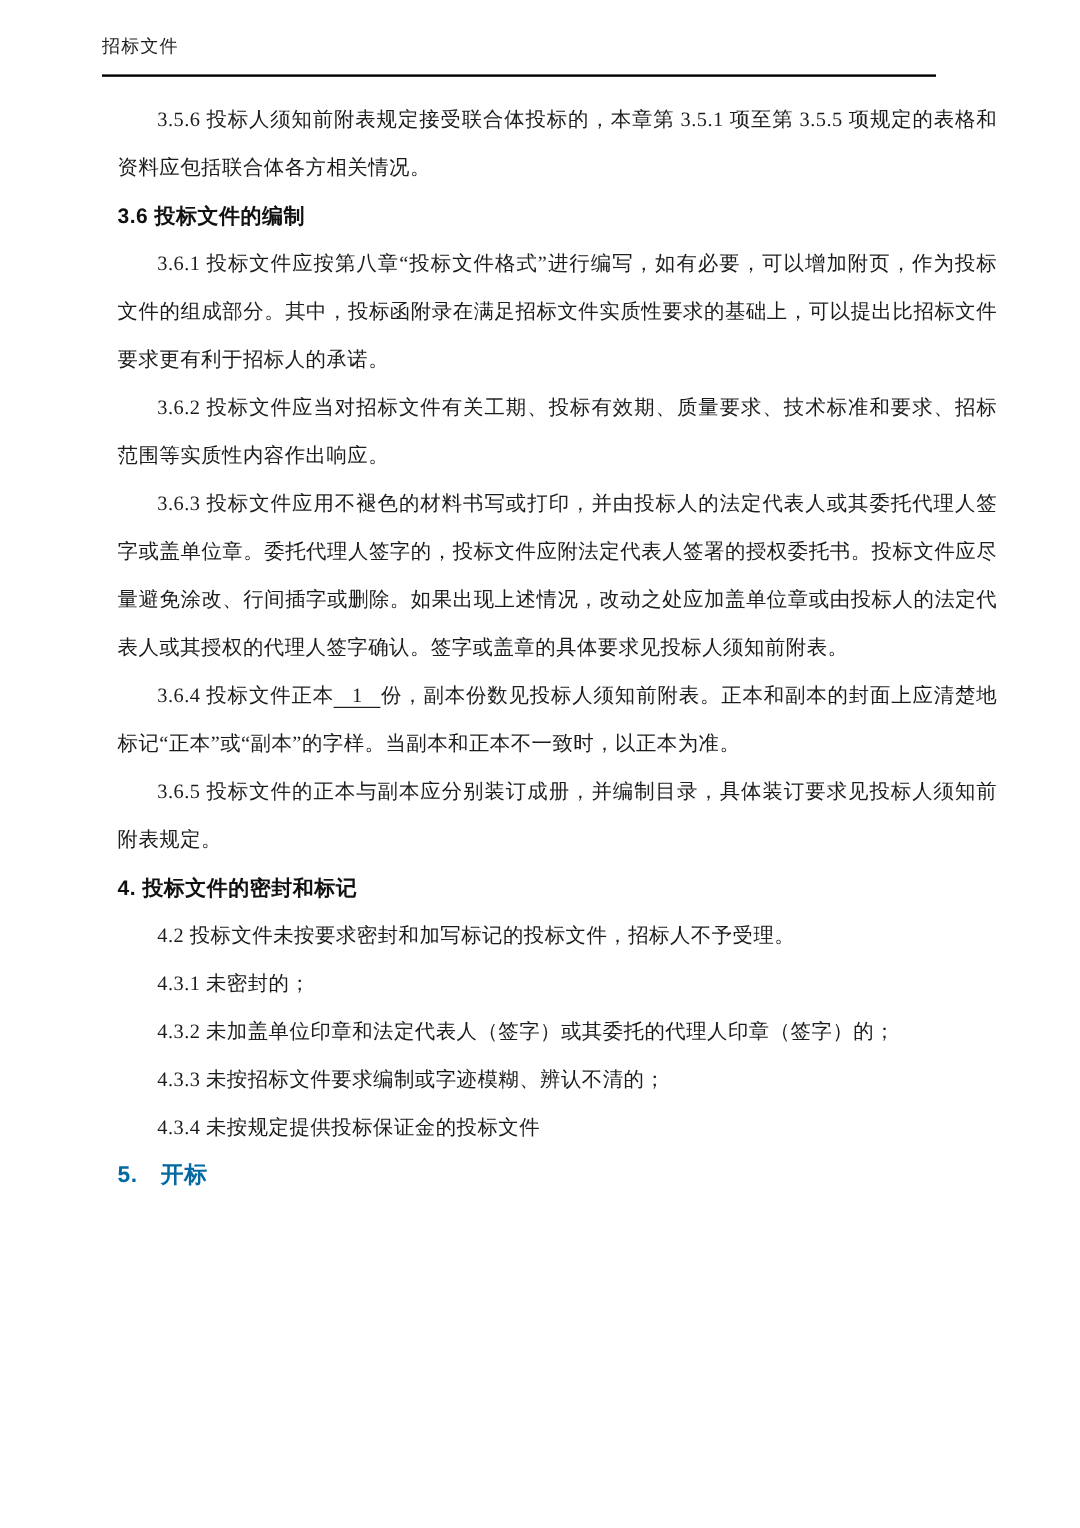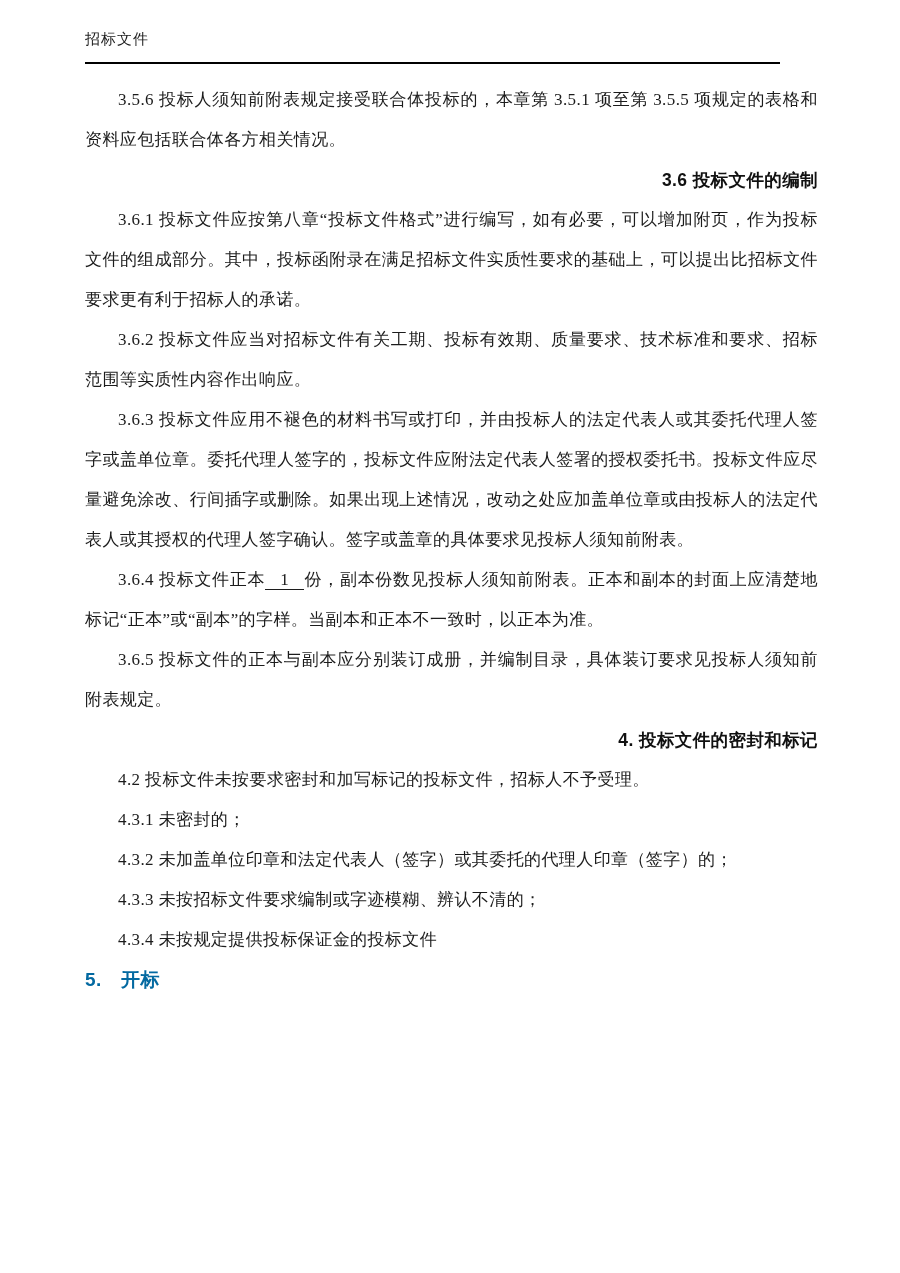--- a/index.html
+++ b/index.html
@@ -30,40 +30,40 @@
   .page-header .header-rule {
     margin-top: 12px;
     border-bottom: 2px solid #000000;
     width: 100%;
   }
 
   
   .content {
     margin-top: 16px;
     width: 733px;
+    margin-left: 13px;
   }
 
   .para {
     font-family: "Liberation Serif", "DejaVu Serif", serif;
     font-size: 17px;
     line-height: 40px;
     letter-spacing: 0.4px;
     text-align: justify;
     text-indent: 33px;
     color: #1c1c1c;
   }
 
   .h-sub {
     font-family: "Liberation Sans", "DejaVu Sans", sans-serif;
     font-weight: bold;
     font-size: 17.5px;
     line-height: 40px;
     letter-spacing: 0.4px;
     color: #111111;
-    text-align: right;
   }
 
   .h-sec {
     font-family: "Liberation Sans", "DejaVu Sans", sans-serif;
     font-weight: bold;
     font-size: 19px;
     line-height: 40px;
     letter-spacing: 0.4px;
     color: #0369a1;
   }

